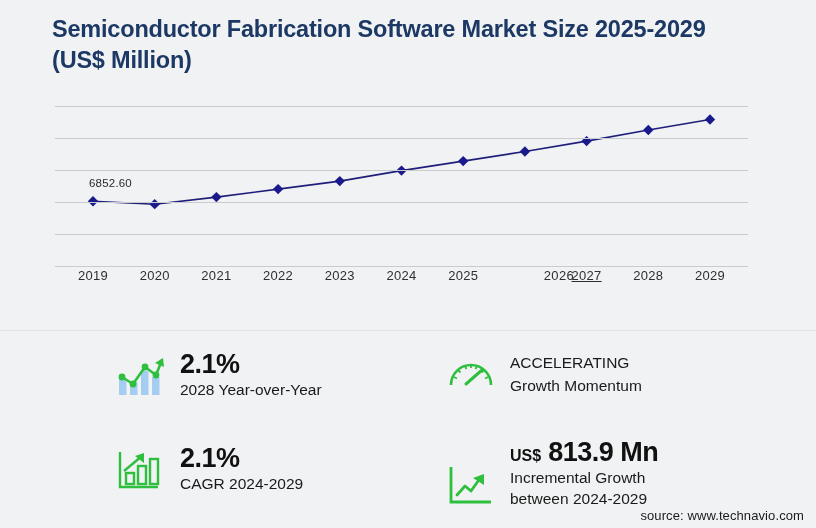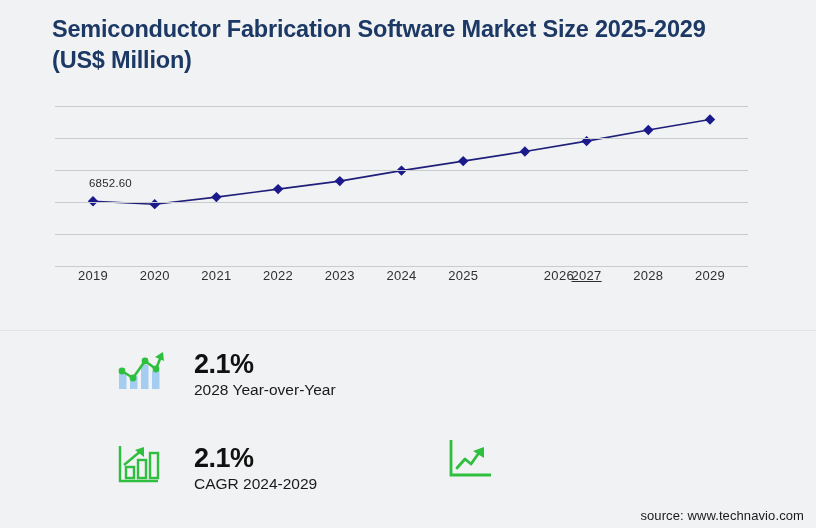--- a/index.html
+++ b/index.html
@@ -35,21 +35,21 @@
     position:absolute;top:0;font-size:13px;color:#2f2f2f;
     transform:translateX(-50%);white-space:nowrap;letter-spacing:0.3px;
   }
   #divider{
     position:absolute;left:0;top:330px;width:816px;height:1px;
     background:#e2e3e5;
   }
   #kpi-grid{
     position:absolute;left:0;top:331px;width:816px;height:175px;
   }
-  .kpi{position:absolute;display:flex;align-items:flex-start;gap:14px;}
+  .kpi{position:absolute;display:flex;align-items:flex-end;}
   .kpi-icon{flex:0 0 auto;margin-right:14px;}
   .kpi-text{display:flex;flex-direction:column;justify-content:center;}
   .kpi-big{
     font-size:27px;font-weight:bold;color:#111;line-height:1.15;
     letter-spacing:-0.5px;white-space:nowrap;
   }
   .kpi-big .unit{font-size:16px;font-weight:bold;letter-spacing:0;}
   .kpi-sub{
     font-size:15.5px;color:#1a1a1a;line-height:1.35;white-space:nowrap;
   }
@@ -149,26 +149,52 @@
         </g>
         <polygon points="28,4 28,14 19,7" fill="#2fbf3f"></polygon>
       </svg>
     </div>
     <div class="kpi-text">
       <div class="kpi-big">2.1%</div>
       <div class="kpi-sub">CAGR 2024-2029</div>
     </div>
   </div>
 
+  <div class="kpi" id="kpi-momentum">
+    <div class="kpi-icon">
+      <svg width="50" height="42" viewBox="0 0 50 42">
+        <path d="M5,34 A20,20 0 0,1 45,34" fill="none" stroke="#2fbf3f" stroke-width="2.6"></path>
+        <g stroke="#2fbf3f" stroke-width="1.8">
+          <line x1="8" y1="26" x2="11" y2="27.5"></line>
+          <line x1="12" y1="19" x2="14.5" y2="21.5"></line>
+          <line x1="19" y1="15" x2="20.5" y2="18"></line>
+          <line x1="25" y1="13.5" x2="25" y2="17"></line>
+          <line x1="31" y1="15" x2="29.5" y2="18"></line>
+          <line x1="38" y1="19" x2="35.5" y2="21.5"></line>
+          <line x1="42" y1="26" x2="39" y2="27.5"></line>
+        </g>
+        <line x1="20" y1="33" x2="36" y2="19" stroke="#2fbf3f" stroke-width="3" stroke-linecap="round"></line>
+      </svg>
+    </div>
+    <div class="kpi-text">
+      <div class="kpi-head">ACCELERATING</div>
+      <div class="kpi-head">Growth Momentum</div>
+    </div>
+  </div>
 
   <div class="kpi" id="kpi-incremental">
     <div class="kpi-icon">
       <svg width="50" height="42" viewBox="0 0 50 42">
         <path d="M5,3 L5,38 L45,38" fill="none" stroke="#2fbf3f" stroke-width="2.8"></path>
         <polyline points="11,31 19,22 25,27 35,13" fill="none" stroke="#2fbf3f" stroke-width="2.8" stroke-linejoin="round" stroke-linecap="round"></polyline>
         <polygon points="38,10 38,21 27,14" fill="#2fbf3f"></polygon>
       </svg>
     </div>
+    <div class="kpi-text">
+      <div class="kpi-big"><span class="unit">US$</span> <span>813.9 Mn</span></div>
+      <div class="kpi-sub">Incremental Growth</div>
+      <div class="kpi-sub">between 2024-2029</div>
+    </div>
   </div>
 
 </div>
 
 <div id="source">source: www.technavio.com</div>
 
 </body></html>

